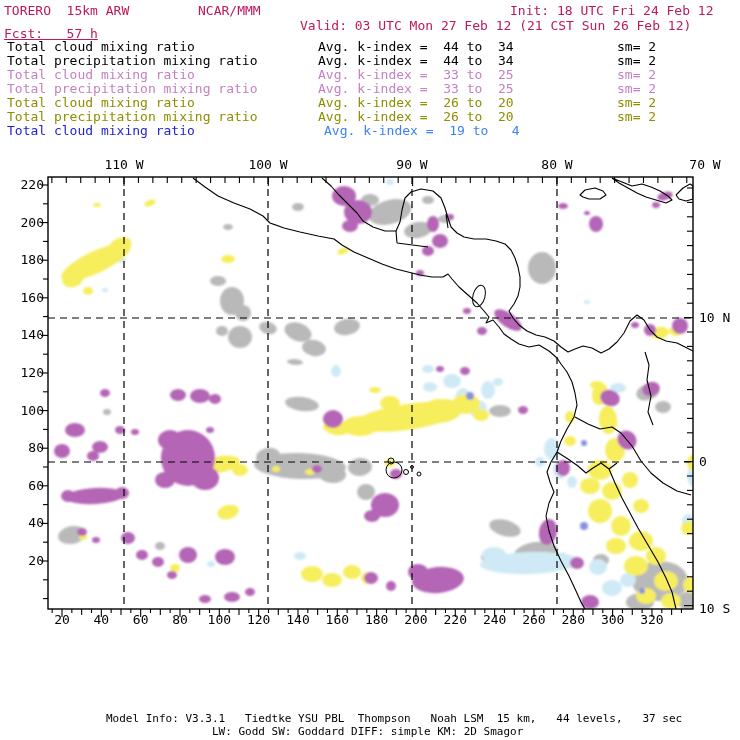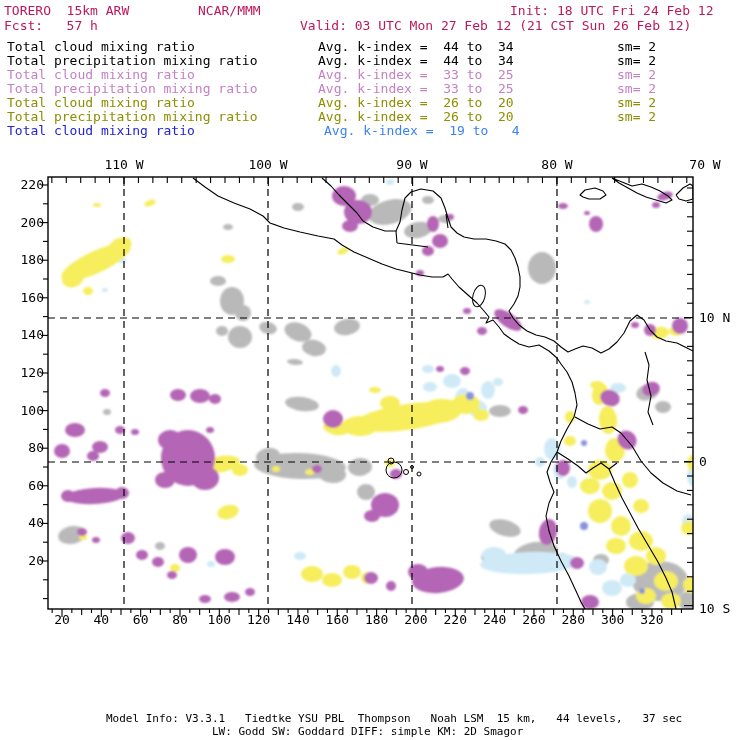--- a/index.html
+++ b/index.html
@@ -10,21 +10,21 @@
   .footer{position:absolute;font-size:11px;line-height:13px;white-space:pre;color:#000;}
   svg{position:absolute;left:0;top:0;}
   svg text{font-family:"DejaVu Sans Mono", "Liberation Mono", monospace;font-size:13px;fill:#000;}
 </style>
 </head>
 <body>
 
 <div class="t" style="left:4px;top:4px;">TORERO  15km ARW</div>
 <div class="t" style="left:198px;top:4px;">NCAR/MMM</div>
 <div class="t" style="left:510px;top:4px;">Init: 18 UTC Fri 24 Feb 12</div>
-<div class="t" style="left:4px;top:19px;">Fcst:   57 h</div>
+<div class="t" style="left:4px;top:27px;text-decoration:underline;">Fcst:   57 h</div>
 <div class="t" style="left:300px;top:19px;">Valid: 03 UTC Mon 27 Feb 12 (21 CST Sun 26 Feb 12)</div>
 
 <div id="legend">
     <div class="legend-row">
       <span style="left: 7px; top: 40px; color: rgb(0, 0, 0);">Total cloud mixing ratio</span>
       <span style="left: 318px; top: 40px; color: rgb(0, 0, 0);">Avg. k-index =  44 to  34</span>
       <span style="left: 617px; top: 40px; color: rgb(0, 0, 0);">sm= 2</span>
     </div>
     <div class="legend-row">
       <span style="left: 7px; top: 54px; color: rgb(0, 0, 0);">Total precipitation mixing ratio</span>

